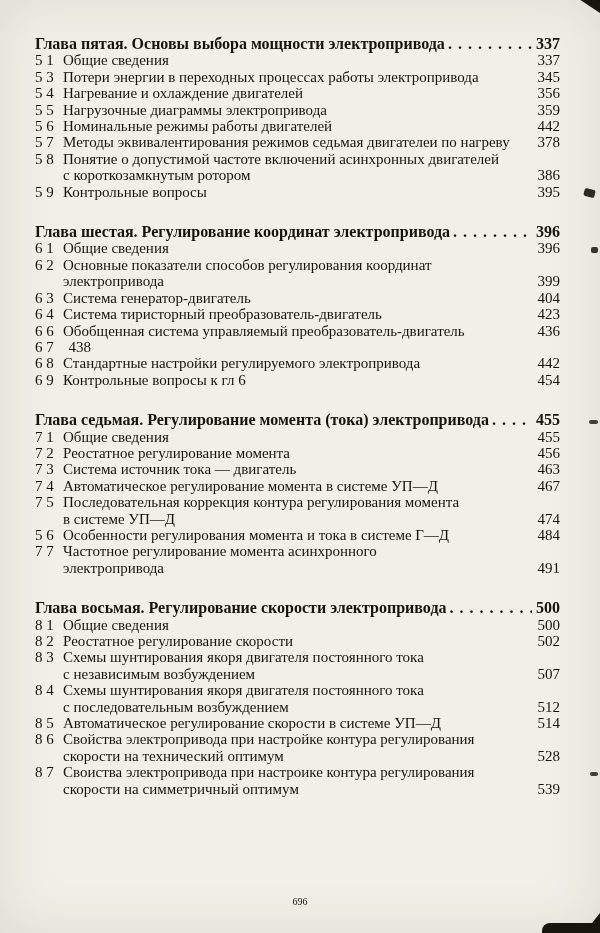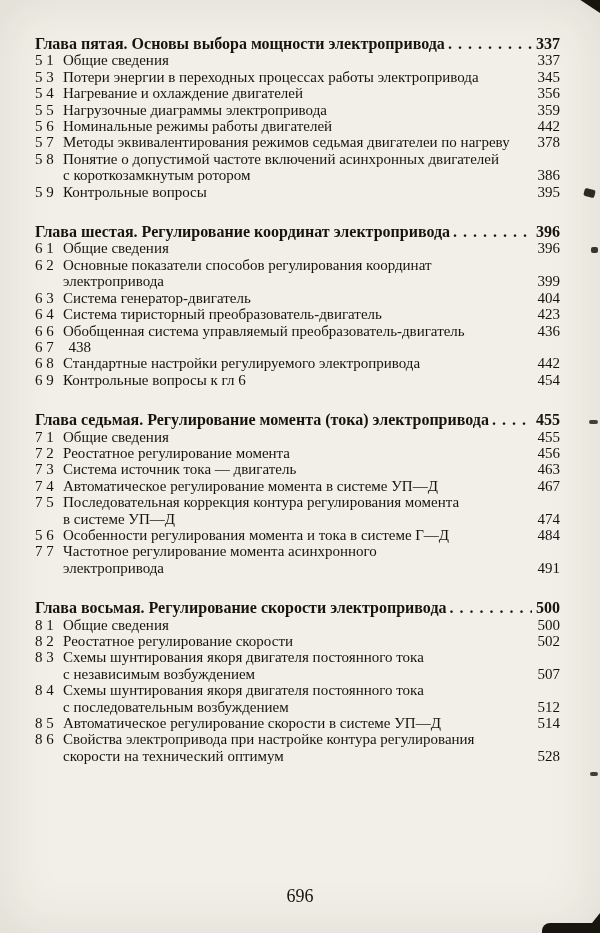--- a/index.html
+++ b/index.html
@@ -30,21 +30,21 @@
   .chapter-heading .pg{flex:0 0 auto;min-width:28px;text-align:right;}
   .toc-row{
     display:flex;align-items:stretch;
     font-size:15px;line-height:16.4px;
   }
   .toc-row .num{flex:0 0 28px;align-self:flex-start;}
   .toc-row .title{flex:1;white-space:pre-wrap;padding-right:6px;}
   .toc-row .pg{flex:0 0 auto;min-width:28px;text-align:right;align-self:flex-end;}
   .footer{
     position:absolute;left:0;right:0;bottom:26px;
-    text-align:center;font-size:18px;
+    text-align:center;font-size:10px;
   }
   
   .art{position:absolute;background:#18150f;}
   .art-tr{top:0;right:0;width:28px;height:13px;clip-path:polygon(30% 0,100% 0,100% 100%);}
   .art-r1{top:189px;right:5px;width:11px;height:8px;border-radius:2px;transform:rotate(14deg);opacity:.9;}
   .art-r2{top:247px;right:2px;width:7px;height:6px;border-radius:2px;opacity:.85;}
   .art-r3{top:420px;right:2px;width:9px;height:4px;border-radius:2px;opacity:.8;}
   .art-r4{top:772px;right:2px;width:8px;height:4px;border-radius:2px;opacity:.8;}
   .art-br1{bottom:0;right:0;width:58px;height:10px;border-radius:8px 0 0 0;}
   .art-br2{bottom:0;right:0;width:16px;height:20px;clip-path:polygon(100% 0,100% 100%,0 100%);}
@@ -265,20 +265,26 @@
     <span class="pg">514</span>
   </div>
 
   <div class="toc-row">
     <span class="num">8 6</span>
     <span class="title">Свойства электропривода при настройке контура регулирования
 скорости на технический оптимум</span>
     <span class="pg">528</span>
   </div>
 
+  <div class="toc-row">
+    <span class="num">8 7</span>
+    <span class="title">Своиства электропривода при настроике контура регулирования
+скорости на симметричный оптимум</span>
+    <span class="pg">539</span>
+  </div>
 </div>
   </div>
 </div>
 </div>
 
 <div class="footer">
   <span>696</span>
 </div>
 
 <div class="art art-tr"></div>

